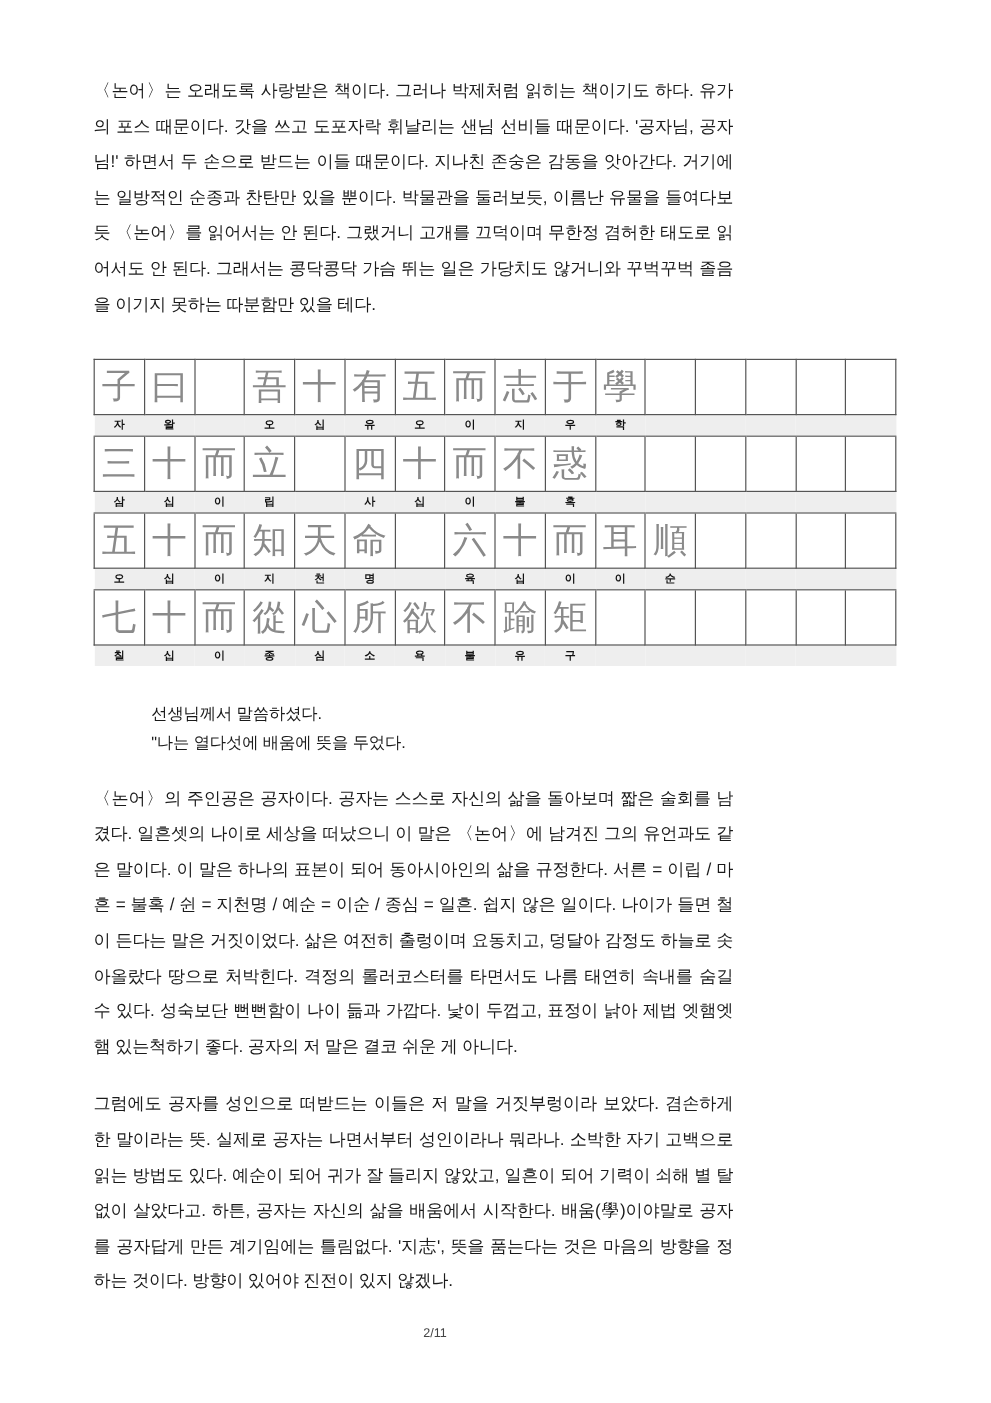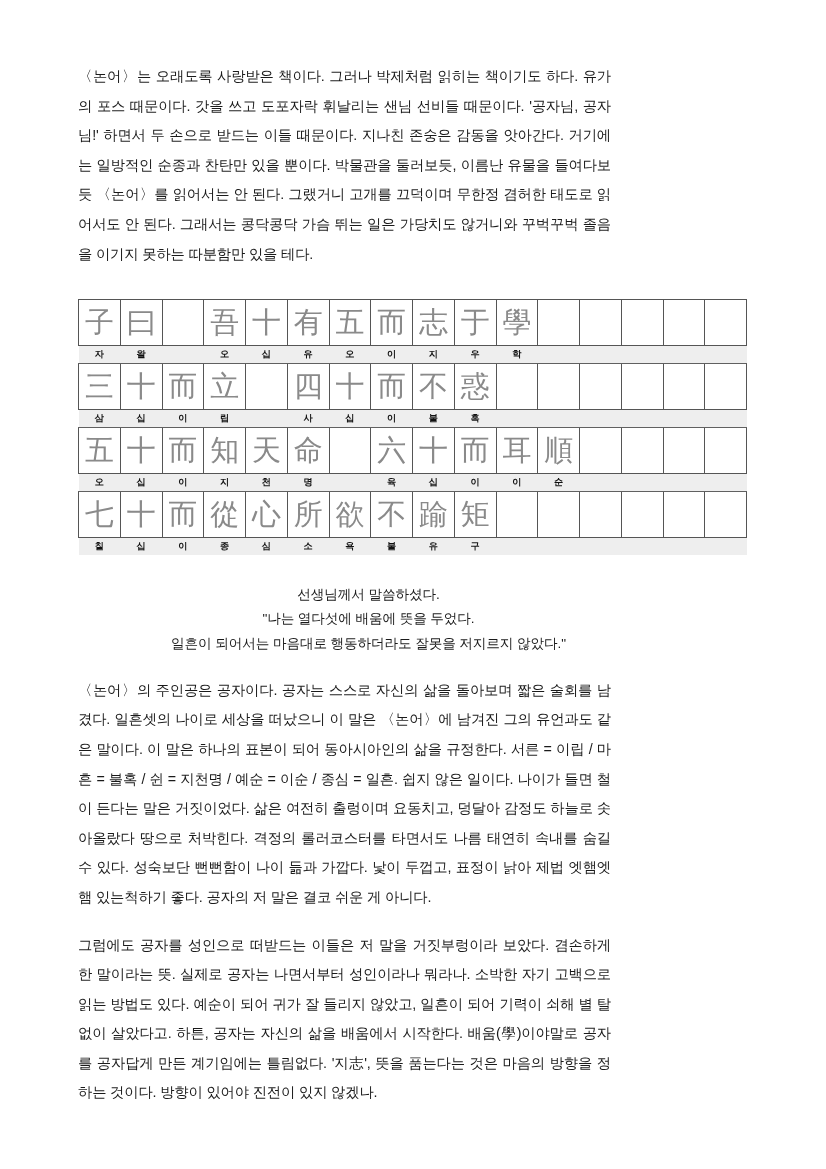--- a/index.html
+++ b/index.html
@@ -86,21 +86,20 @@
     margin: 28px 0 20px 0;
     padding-left: 48px;
   }
   .quote-line {
     font-family: "Liberation Sans", "DejaVu Sans", sans-serif;
     font-size: 13.6px;
     line-height: 24.2px;
     color: #1a1a1a;
     white-space: nowrap;
     letter-spacing: -0.1px;
-    text-align: center;
   }
 
   
   .footer {
     position: absolute;
     left: 0;
     right: 0;
     bottom: 52px;
     text-align: center;
     font-family: "Liberation Sans", "DejaVu Sans", sans-serif;
@@ -282,21 +281,21 @@
         <td></td>
         <td></td>
         <td></td>
       </tr>
     </tbody>
   </table>
 
   <div class="quote-block">
     <div class="quote-line">선생님께서 말씀하셨다.</div>
     <div class="quote-line">"나는 열다섯에 배움에 뜻을 두었다.</div>
-    <div class="quote-line">일흔이 되어서는 마음대로 행동하더라도 잘못을 저지르지 않았다."</div>
   </div>
 
   <p class="para">〈논어〉의 주인공은 공자이다. 공자는 스스로 자신의 삶을 돌아보며 짧은 술회를 남겼다. 일흔셋의 나이로 세상을 떠났으니 이 말은 〈논어〉에 남겨진 그의 유언과도 같은 말이다. 이 말은 하나의 표본이 되어 동아시아인의 삶을 규정한다. 서른 = 이립 / 마흔 = 불혹 / 쉰 = 지천명 / 예순 = 이순 / 종심 = 일흔. 쉽지 않은 일이다. 나이가 들면 철이 든다는 말은 거짓이었다. 삶은 여전히 출렁이며 요동치고, 덩달아 감정도 하늘로 솟아올랐다 땅으로 처박힌다. 격정의 롤러코스터를 타면서도 나름 태연히 속내를 숨길 수 있다. 성숙보단 뻔뻔함이 나이 듦과 가깝다. 낯이 두껍고, 표정이 낡아 제법 엣햄엣햄 있는척하기 좋다. 공자의 저 말은 결코 쉬운 게 아니다.</p>
 
   <p class="para last-para">그럼에도 공자를 성인으로 떠받드는 이들은 저 말을 거짓부렁이라 보았다. 겸손하게 한 말이라는 뜻. 실제로 공자는 나면서부터 성인이라나 뭐라나. 소박한 자기 고백으로 읽는 방법도 있다. 예순이 되어 귀가 잘 들리지 않았고, 일흔이 되어 기력이 쇠해 별 탈 없이 살았다고. 하튼, 공자는 자신의 삶을 배움에서 시작한다. 배움(學)이야말로 공자를 공자답게 만든 계기임에는 틀림없다. '지志', 뜻을 품는다는 것은 마음의 방향을 정하는 것이다. 방향이 있어야 진전이 있지 않겠나.</p>
 
+  <div class="footer">2/11</div>
 
 </div>
 
 </body></html>

